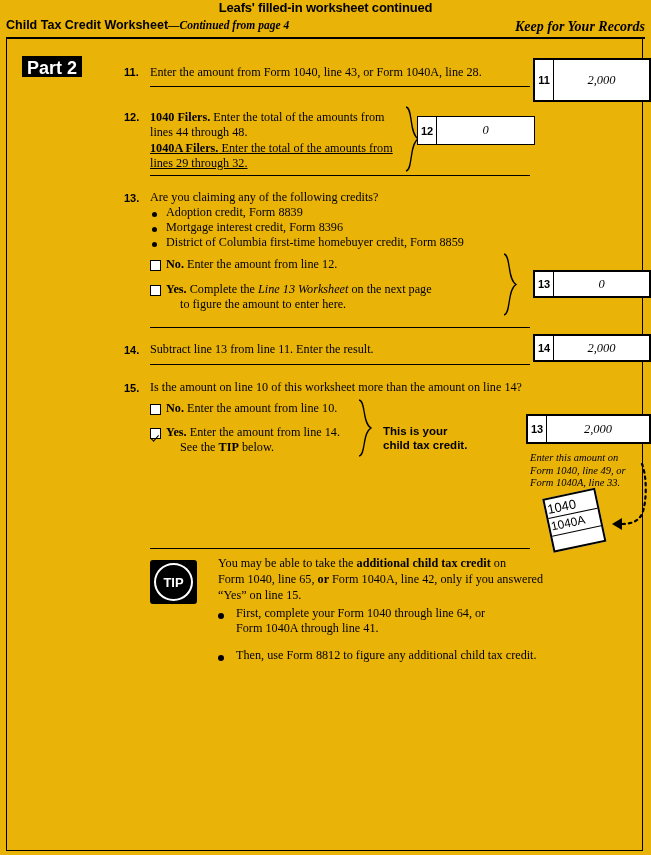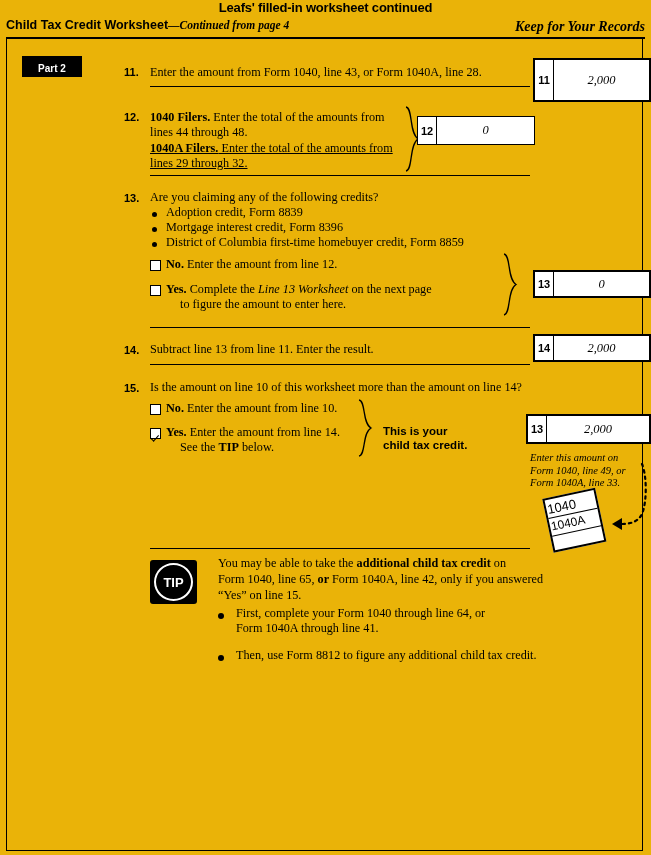--- a/index.html
+++ b/index.html
@@ -88,21 +88,21 @@
   .part-tag {
     position: absolute;
     left: 22px;
     top: 56px;
     width: 60px;
     height: 21px;
     background: #000;
     color: #fff;
     font-family: "Liberation Sans", sans-serif;
     font-weight: bold;
-    font-size: 10px;
+    font-size: 18px;
     line-height: 21px;
     text-align: center;
     border: 2px solid #000;
     box-sizing: border-box;
   }
 
   
   .lnum {
     position: absolute;
     font-family: "Liberation Sans", sans-serif;

